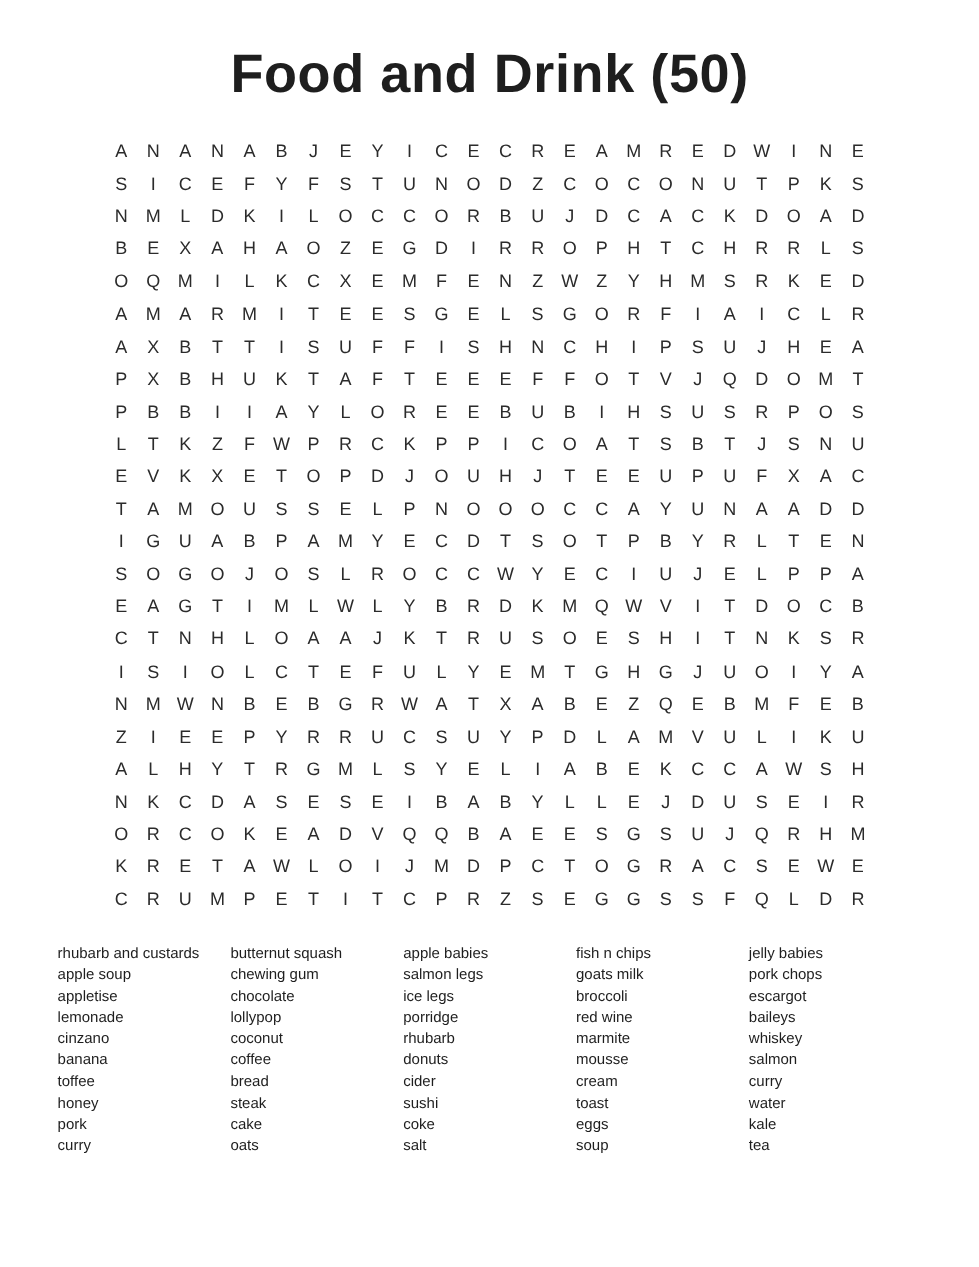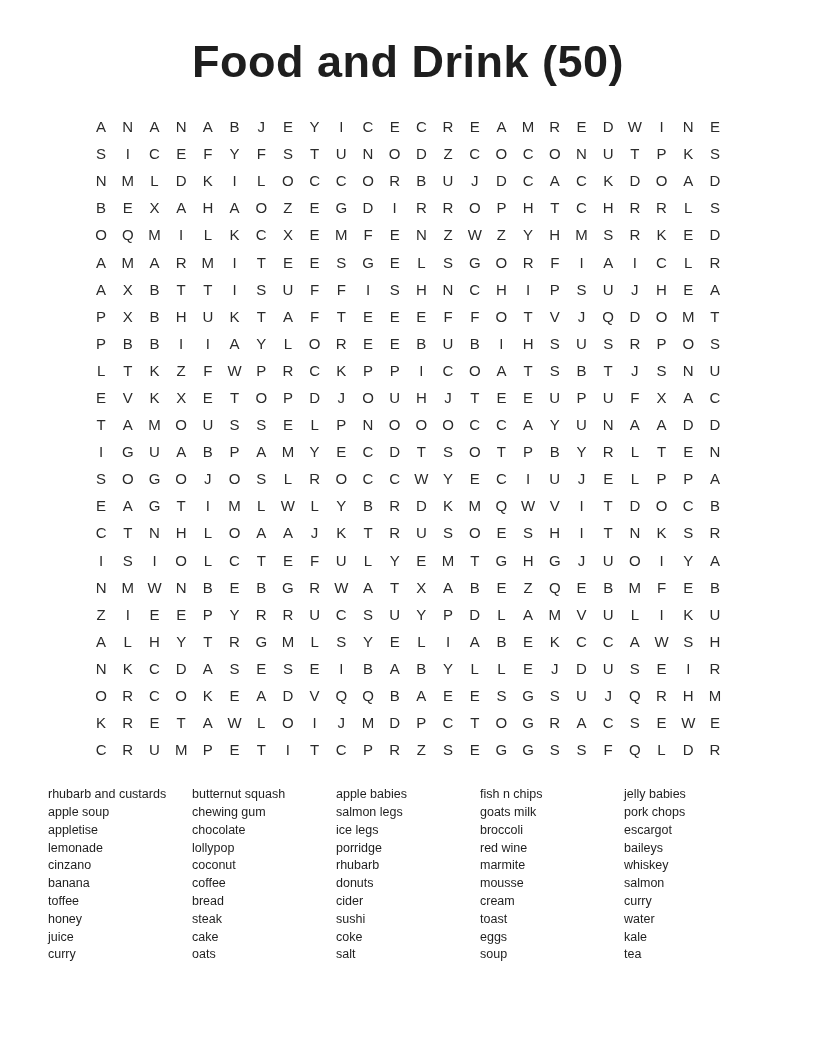--- a/index.html
+++ b/index.html
@@ -647,21 +647,21 @@
   <div class="words">
       <div class="word-col">
         <div class="word-item">rhubarb and custards</div>
         <div class="word-item">apple soup</div>
         <div class="word-item">appletise</div>
         <div class="word-item">lemonade</div>
         <div class="word-item">cinzano</div>
         <div class="word-item">banana</div>
         <div class="word-item">toffee</div>
         <div class="word-item">honey</div>
-        <div class="word-item">juice</div>
+        <div class="word-item">pork</div>
         <div class="word-item">curry</div>
       </div>
       <div class="word-col">
         <div class="word-item">butternut squash</div>
         <div class="word-item">chewing gum</div>
         <div class="word-item">chocolate</div>
         <div class="word-item">lollypop</div>
         <div class="word-item">coconut</div>
         <div class="word-item">coffee</div>
         <div class="word-item">bread</div>

